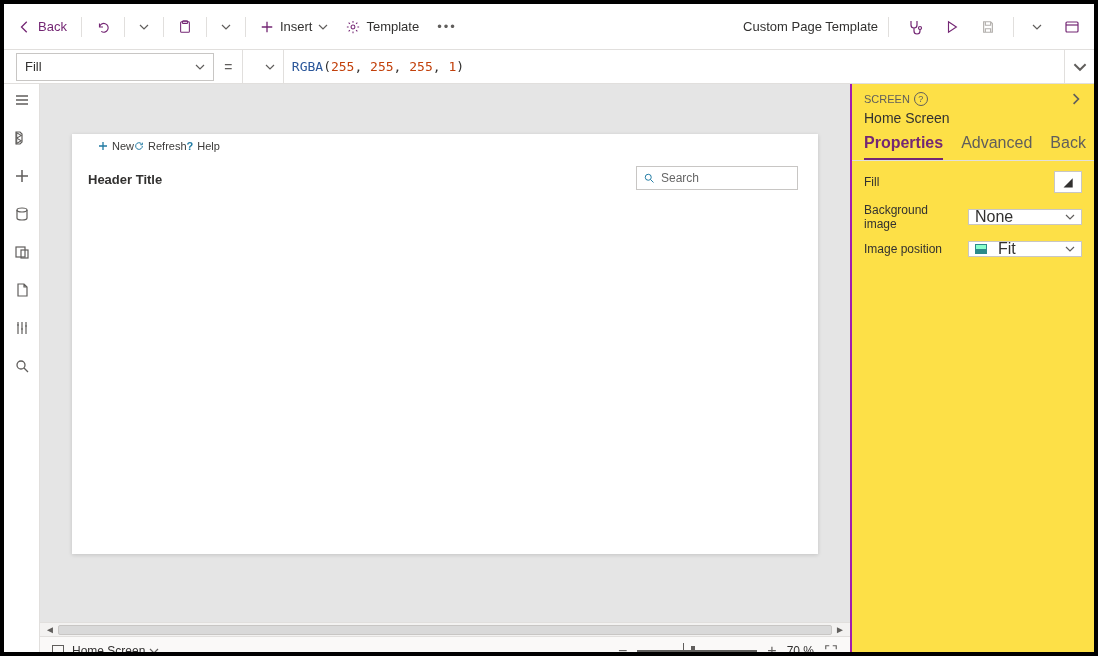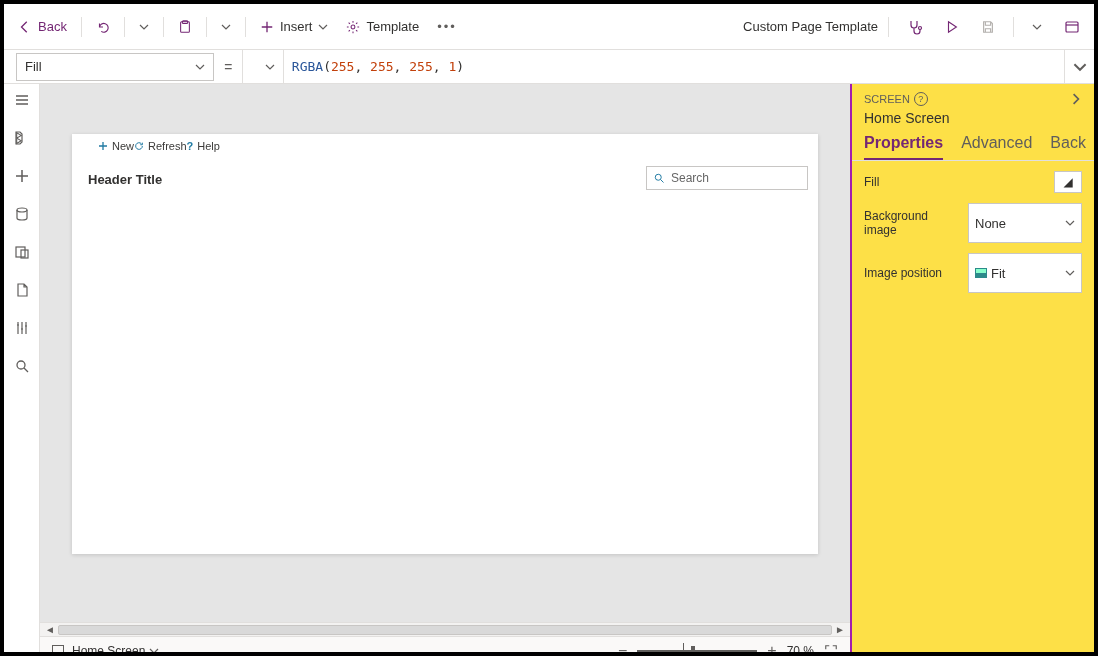--- a/index.html
+++ b/index.html
@@ -132,21 +132,21 @@
   .cmd-icn { color:#207aa3; }
   .header-title {
     position:absolute;
     top:38px; left:16px;
     font-weight:600;
     font-size:13px;
     color:#323130;
   }
   .search-box {
     position:absolute;
-    top:32px; right:10px;
+    top:32px; right:20px;
     width:162px;
     height:24px;
     border:1px solid #c8c6c4;
     display:flex;
     align-items:center;
     padding:0 6px;
     gap:6px;
     font-size:12px;
     color:#666;
     background:#fff;
@@ -229,30 +229,30 @@
   }
   .rp-tab { padding-bottom:6px; color:#605e5c; cursor:pointer;}
   .rp-tab.active { color:#742774; border-bottom:2px solid #742774; font-weight:600;}
   .rp-body { padding:10px 12px; font-size:12px; color:#323130;}
   .prop-row { display:flex; align-items:center; justify-content:space-between; margin-bottom:10px; gap:8px;}
   .prop-row .lbl { flex:0 0 96px; }
   .fill-swatch { width:28px; height:22px; border:1px solid #c8c6c4; display:flex; align-items:center; justify-content:center; background:#fff;}
   .fill-swatch .clr{ font-size:12px; color:#323130;}
   .sel {
     flex:1;
-    height:40px;
+    height:16px;
     border:1px solid #c8c6c4;
     background:#fff;
     display:flex;
     align-items:center;
     justify-content:space-between;
     padding:0 6px;
-    font-size:13px;
-  }
-  .sel .sel-icn{ display:inline-flex; align-items:center; gap:4px;}
+    font-size:16px;
+  }
+  .sel .sel-icn{ display:inline-flex; align-items:center; gap:11px;}
   .pic-ic { width:12px;height:10px;border:1px solid #2c8a8a;background:linear-gradient(180deg,#8fc 50%,#2c8a8a 50%);}
 </style>
 </head>
 <body>
 
 <div class="topbar">
   <div class="tb-btn purple">
     <svg width="14" height="14" viewBox="0 0 16 16">
         <path fill="none" stroke="#742774" stroke-width="1.5" d="M10 2 4 8l6 6"></path>
       </svg>

